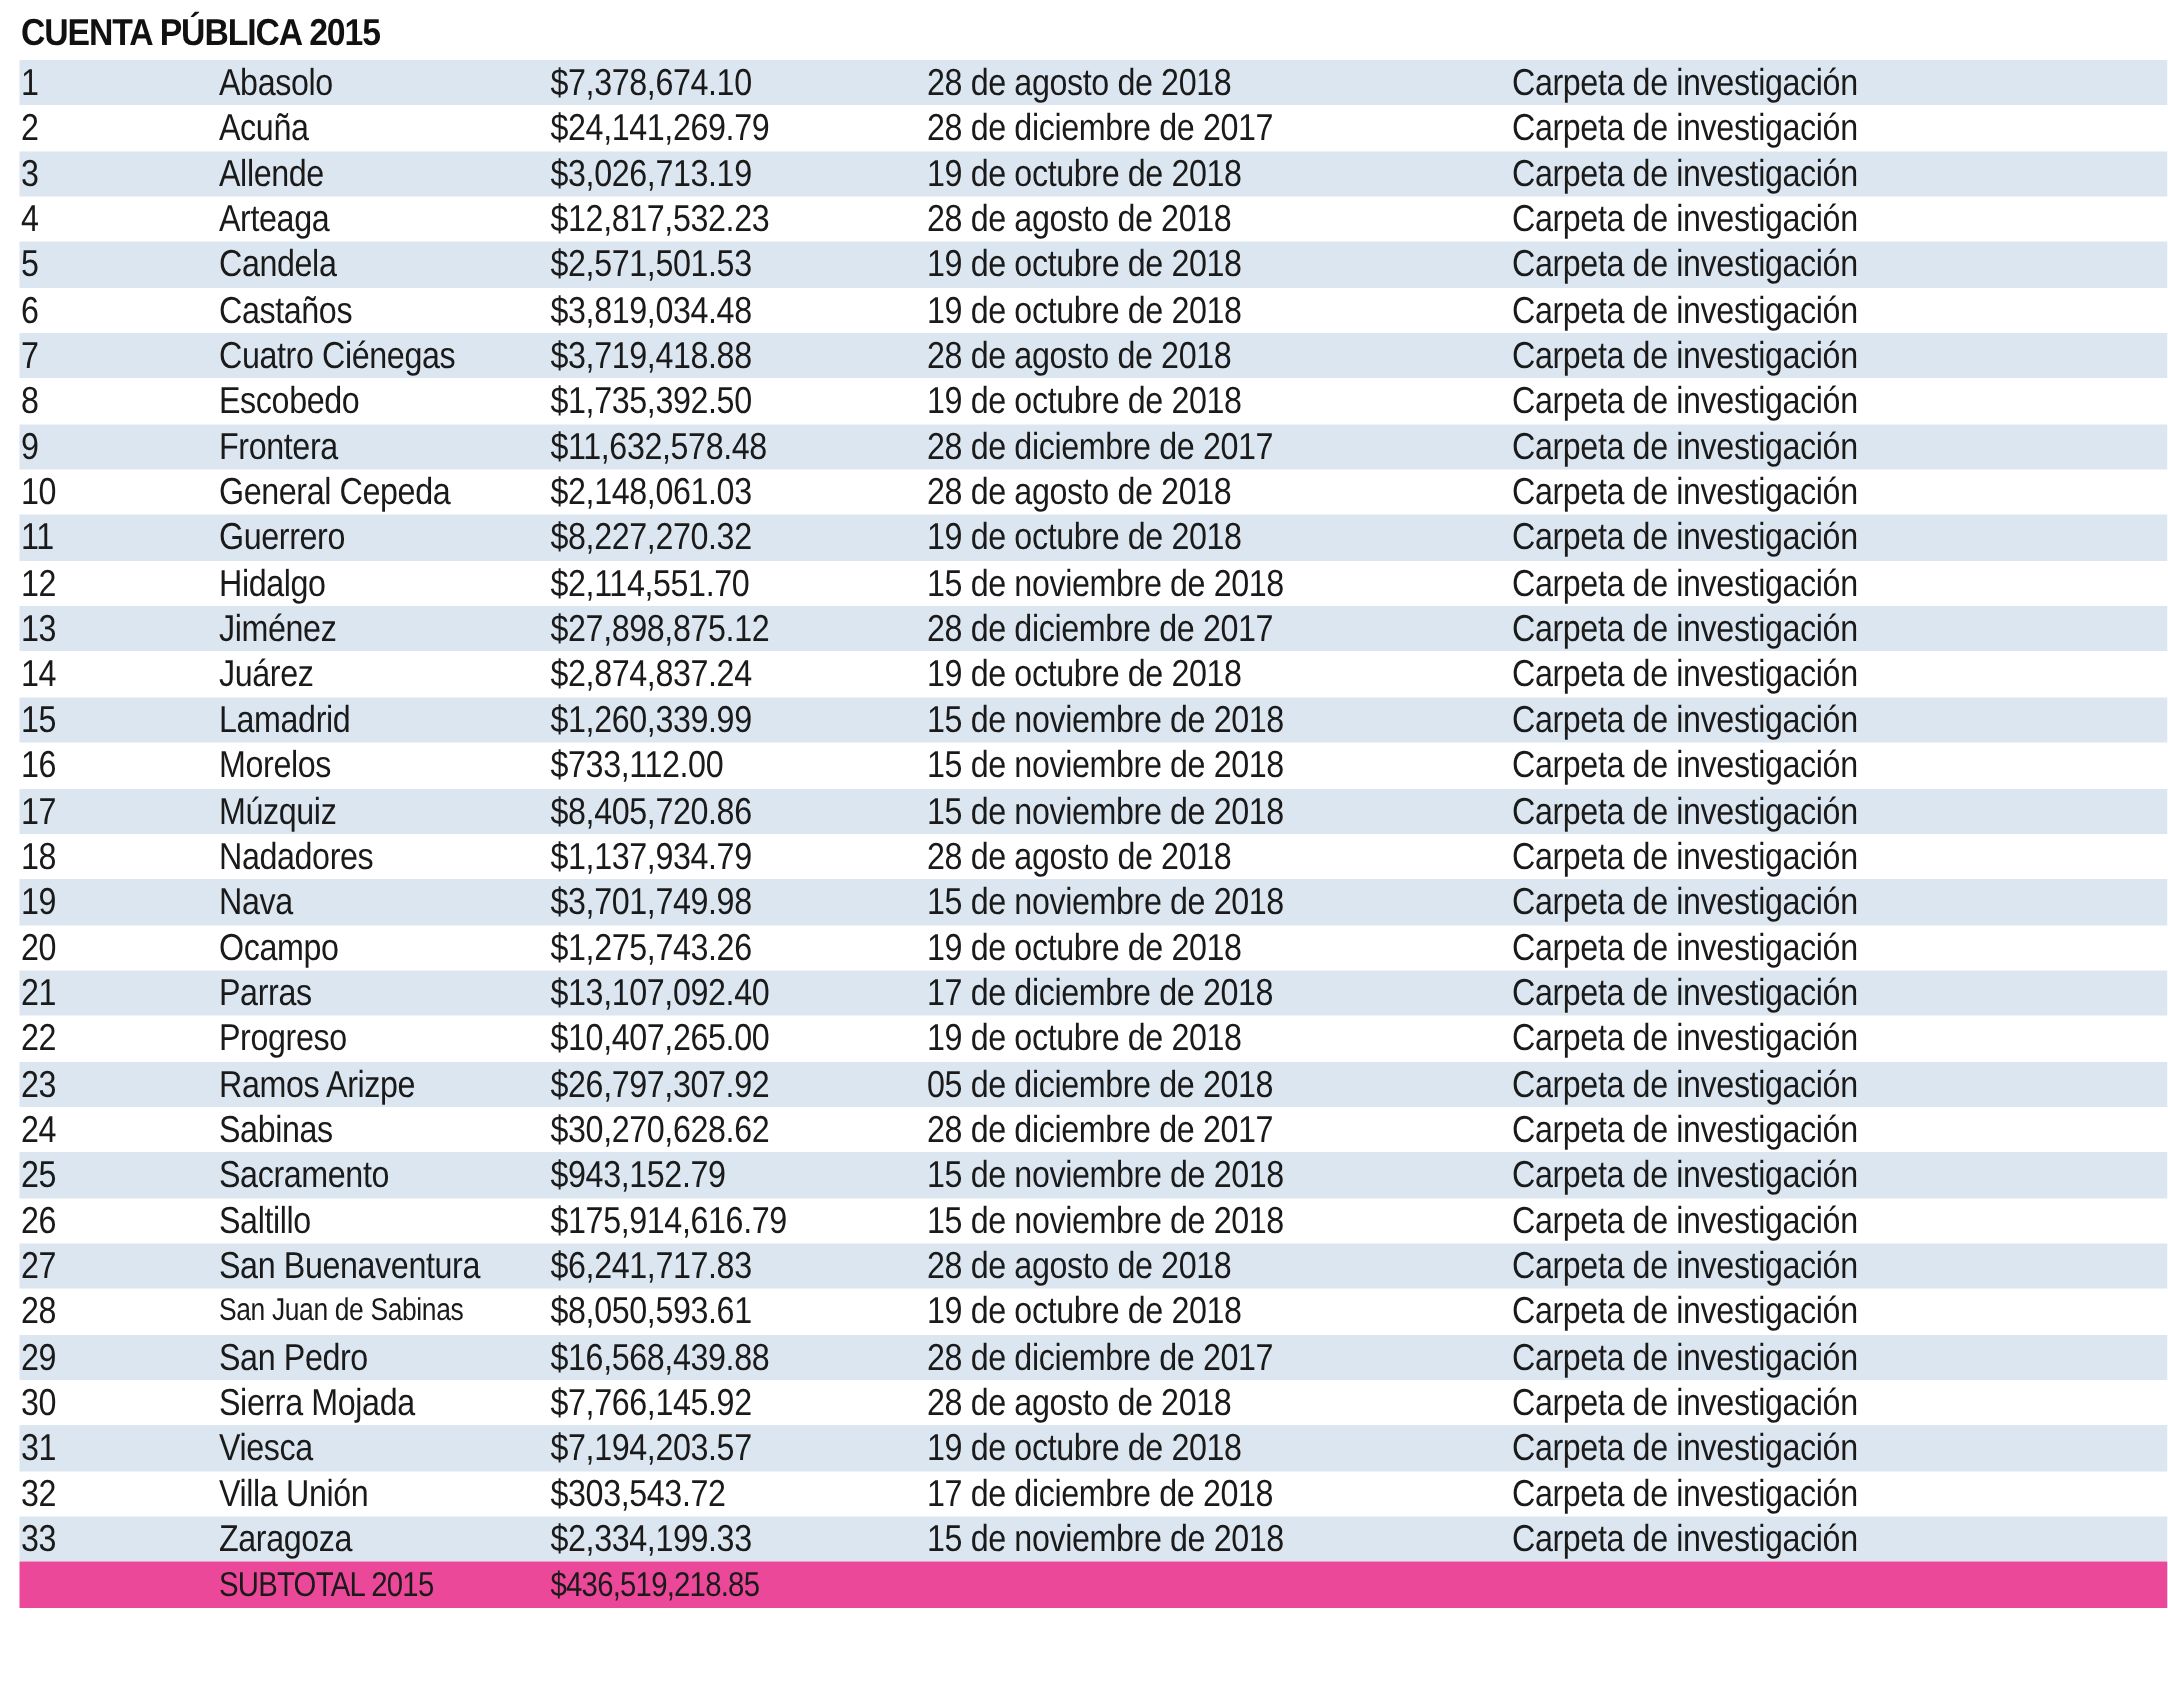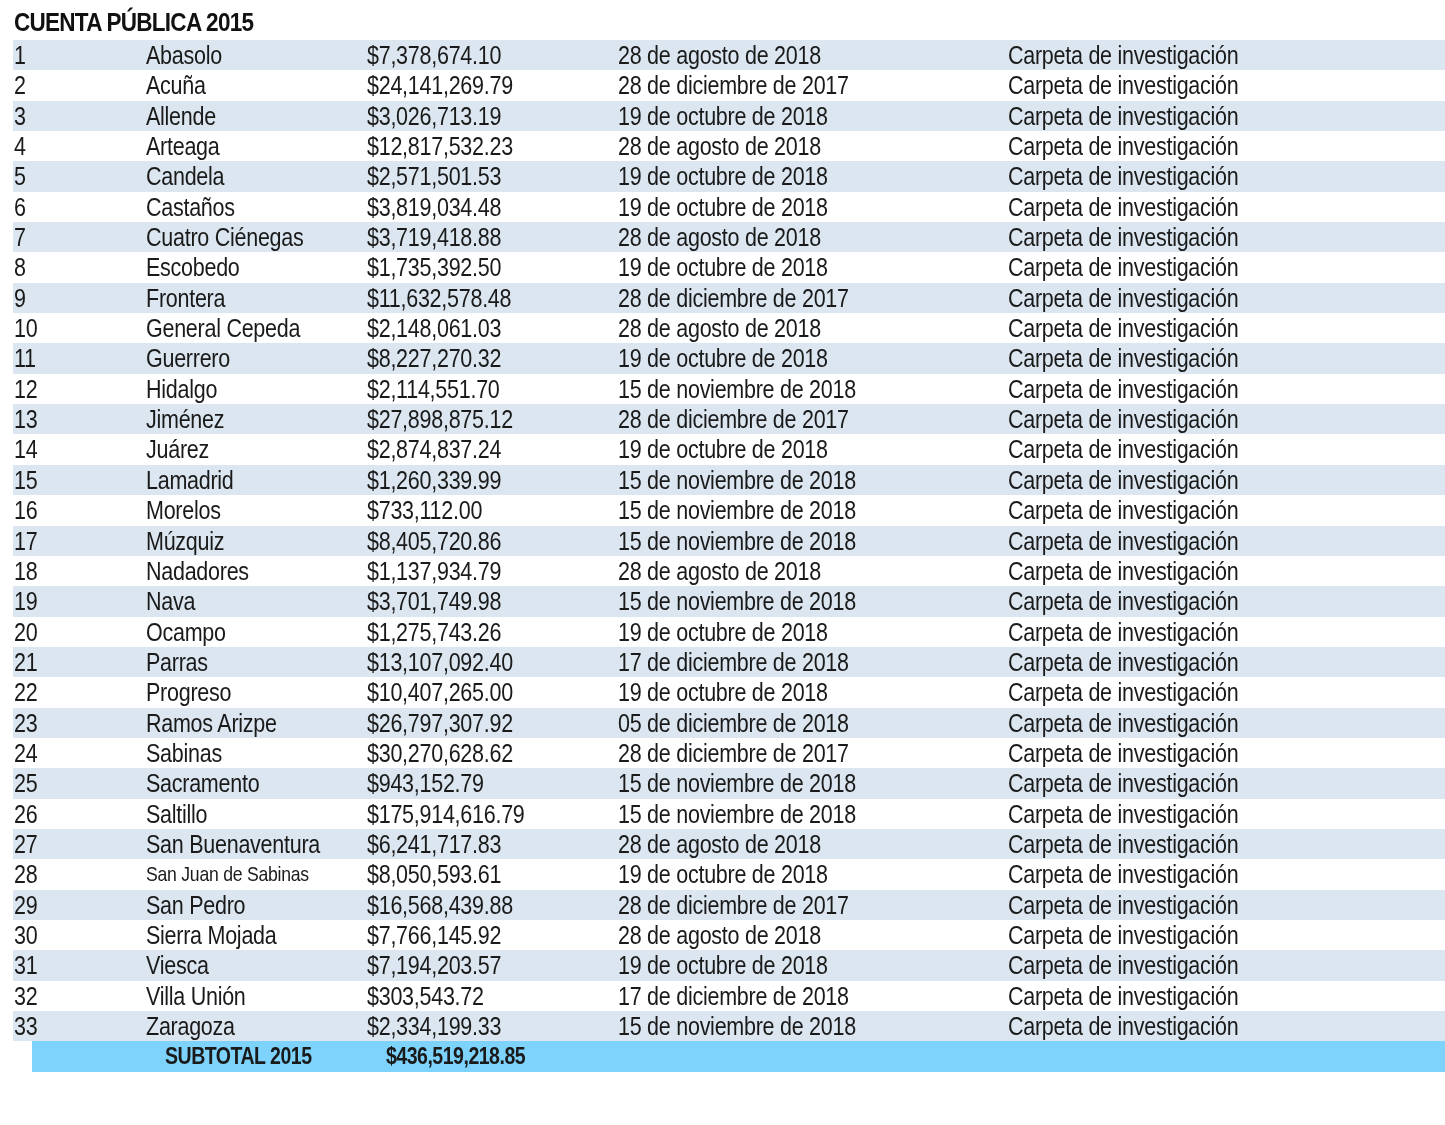--- a/index.html
+++ b/index.html
@@ -15,21 +15,21 @@
     transform: scaleX(0.9); transform-origin: left center;
     color: #111;
   }
   .table { position: absolute; left: 13px; top: 40px; width: 1432px; }
   .row {
     position: relative; height: 30.35px; line-height: 30px;
     font-size: 25px;
   }
   .row.header { height: 33px; line-height: 36px; }
   .row.band { background: #dbe6f0; }
-  .row.subtotal { background: #7dd3fc; font-weight: bold; margin-left: 19px; }
+  .row.subtotal { background: #ec4899; font-weight: normal; }
   .cell {
     position: absolute; top: 0; white-space: nowrap;
     transform: scaleX(0.86); transform-origin: left center;
     letter-spacing: -0.3px;
   }
   .c-num { left: 1px; }
   .c-mun { left: 133px; }
   .c-mon { left: 354px; }
   .c-date { left: 605px; }
   .c-stat { left: 995px; }

